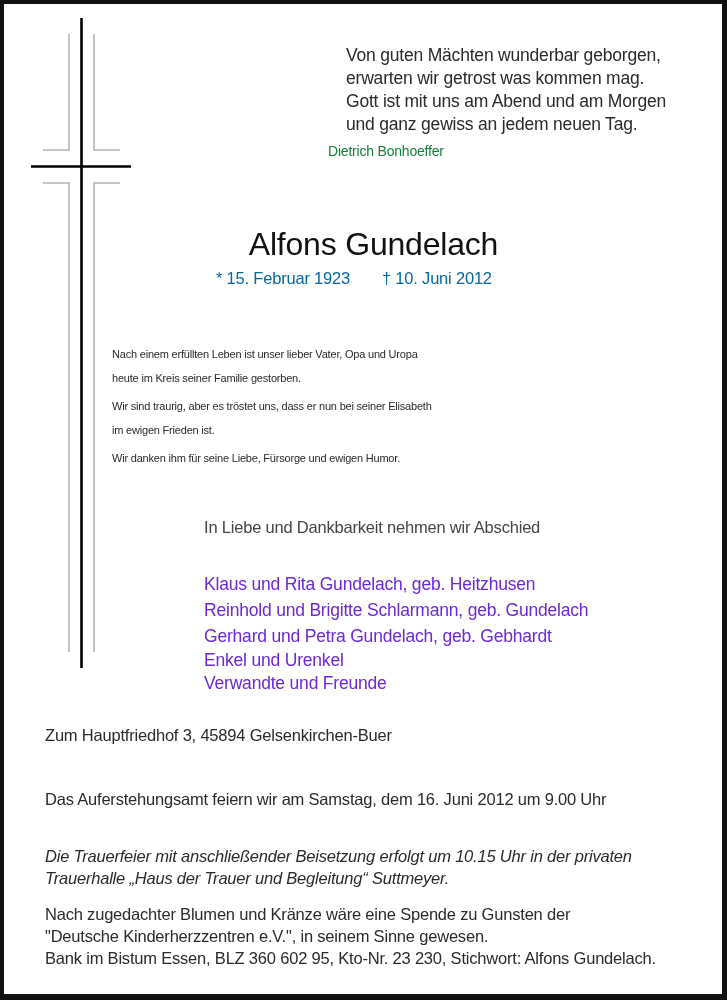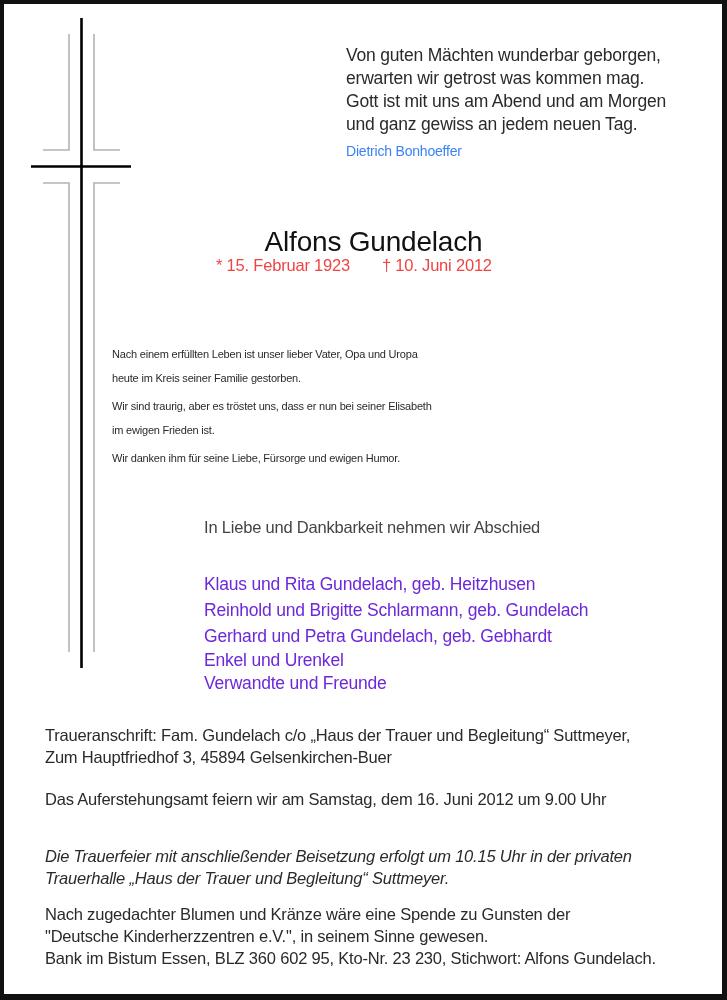--- a/index.html
+++ b/index.html
@@ -3,23 +3,23 @@
 <meta charset="utf-8">
 <style>
   html, body { margin:0; padding:0; background:#ffffff; }
   body { width:727px; height:1000px; position:relative; overflow:hidden;
          font-family:"Liberation Sans", sans-serif; color:#1a1a1a; }
   .frame { position:absolute; left:0; top:0; width:727px; height:1000px;
            box-sizing:border-box; border:4px solid #111; border-right-width:5px; border-bottom-width:6px; background:#fff; }
   .cross { position:absolute; left:0; top:0; }
   .txt { position:absolute; white-space:nowrap; font-weight:300; letter-spacing:-0.2px; }
   .quote { left:346px; top:44px; font-size:17.5px; line-height:23px; color:#2a2a2a; }
-  .quote-author { left:346px; top:143px; font-size:14px; color:#3b82f6; }
-  .name { left:0; width:727px; text-align:center; top:226px; font-size:28px; color:#111; padding-left:20px; box-sizing:border-box; }
-  .dates { left:216px; top:256px; font-size:16.5px; color:#ef4444; }
+  .quote-author { left:328px; top:143px; font-size:14px; color:#15803d; }
+  .name { left:0; width:727px; text-align:center; top:226px; font-size:32px; color:#111; padding-left:20px; box-sizing:border-box; }
+  .dates { left:216px; top:269px; font-size:16.5px; color:#0369a1; }
   .dates span { display:inline-block; }
   .dates .death { margin-left:32px; }
   .body1 { left:112px; top:342px; font-size:11px; line-height:24px; color:#2a2a2a; }
   .body1 .para { margin-bottom:4px; }
   .farewell { left:204px; top:518px; font-size:16.5px; color:#444; }
   .family { left:204px; top:535px; font-size:17.5px; color:#6d28d9;margin-top:36px; }
   .family .fam { height:26px; line-height:26px; }
   .family .fam.tight { height:23px; line-height:23px; }
   .info { left:45px; font-size:16.5px; line-height:22px; color:#2a2a2a; }
   .info1 { top:724px; }
@@ -76,21 +76,20 @@
 <div class="txt farewell">In Liebe und Dankbarkeit nehmen wir Abschied</div>
 <div class="txt family">
   <div class="fam">Klaus und Rita Gundelach, geb. Heitzhusen</div>
   <div class="fam">Reinhold und Brigitte Schlarmann, geb. Gundelach</div>
   <div class="fam">Gerhard und Petra Gundelach, geb. Gebhardt</div>
   <div class="fam tight">Enkel und Urenkel</div>
   <div class="fam tight">Verwandte und Freunde</div>
 </div>
 
 <div class="txt info info1">
-  <div>Traueranschrift: Fam. Gundelach c/o „Haus der Trauer und Begleitung“ Suttmeyer,</div>
   <div>Zum Hauptfriedhof 3, 45894 Gelsenkirchen-Buer</div>
 </div>
 <div class="txt info info2">
   <div>Das Auferstehungsamt feiern wir am Samstag, dem 16. Juni 2012 um 9.00 Uhr</div>
 </div>
 <div class="txt info info3">
   <div>Die Trauerfeier mit anschließender Beisetzung erfolgt um 10.15 Uhr in der privaten</div>
   <div>Trauerhalle „Haus der Trauer und Begleitung“ Suttmeyer.</div>
 </div>
 <div class="txt info info4">

